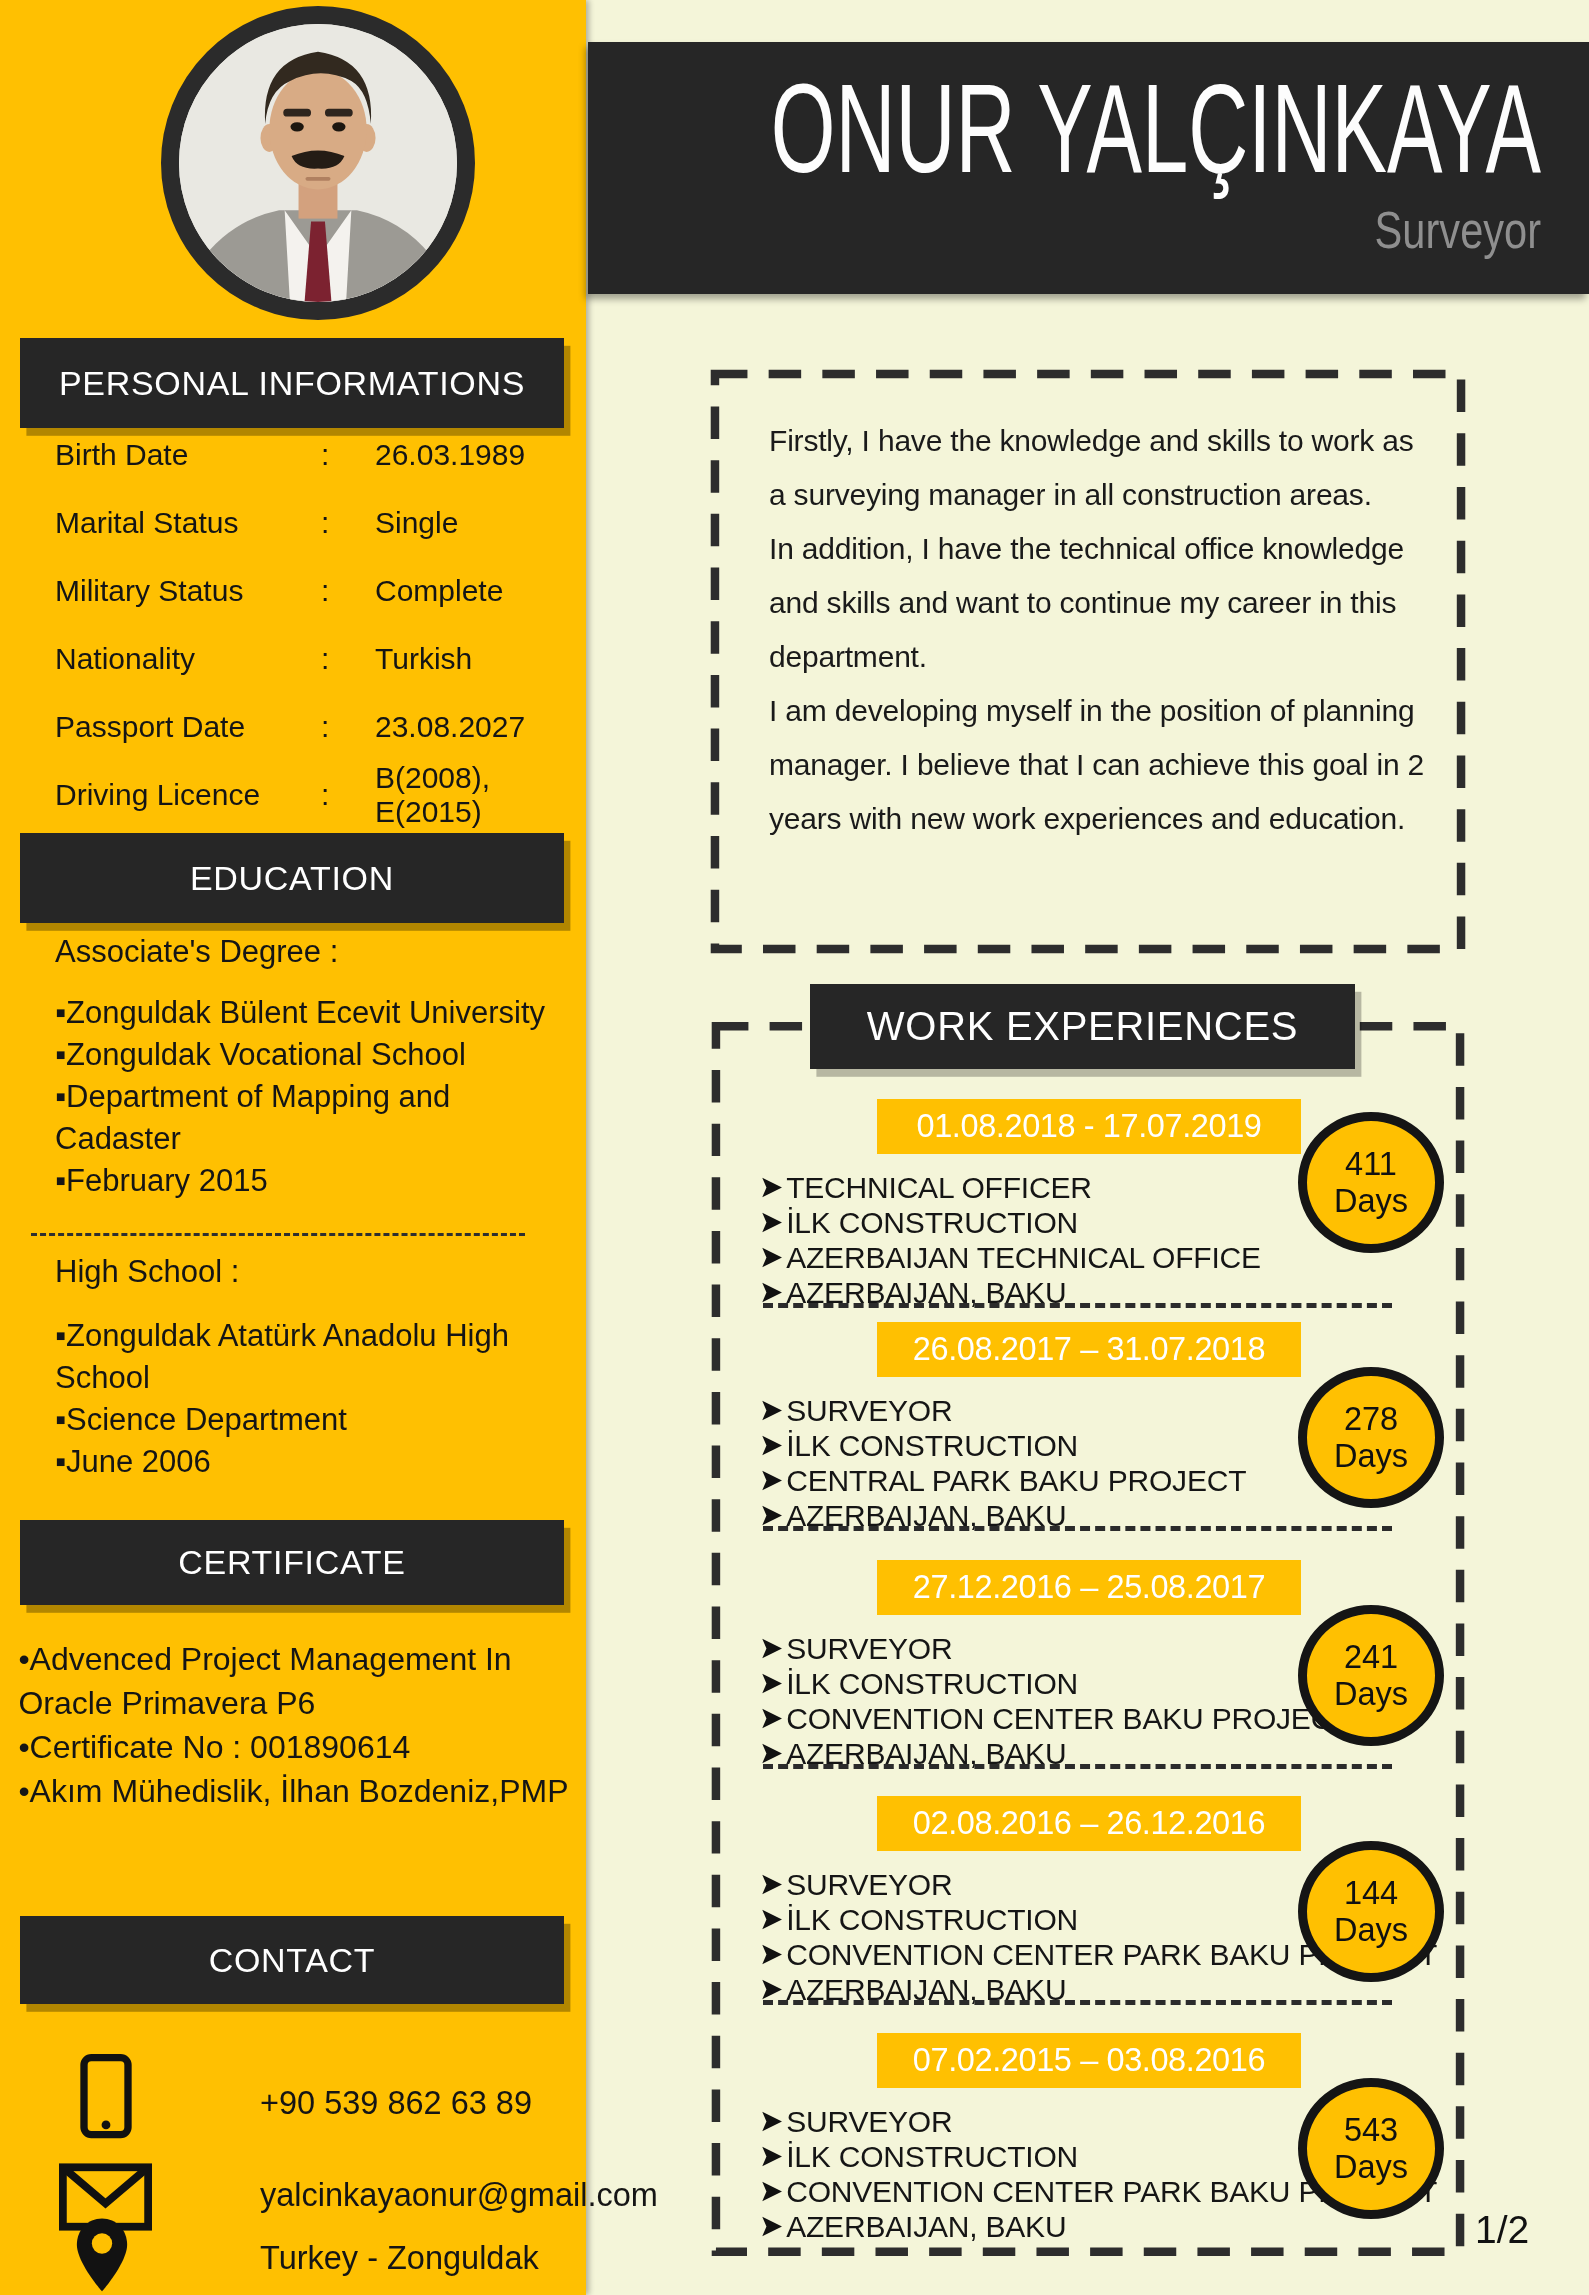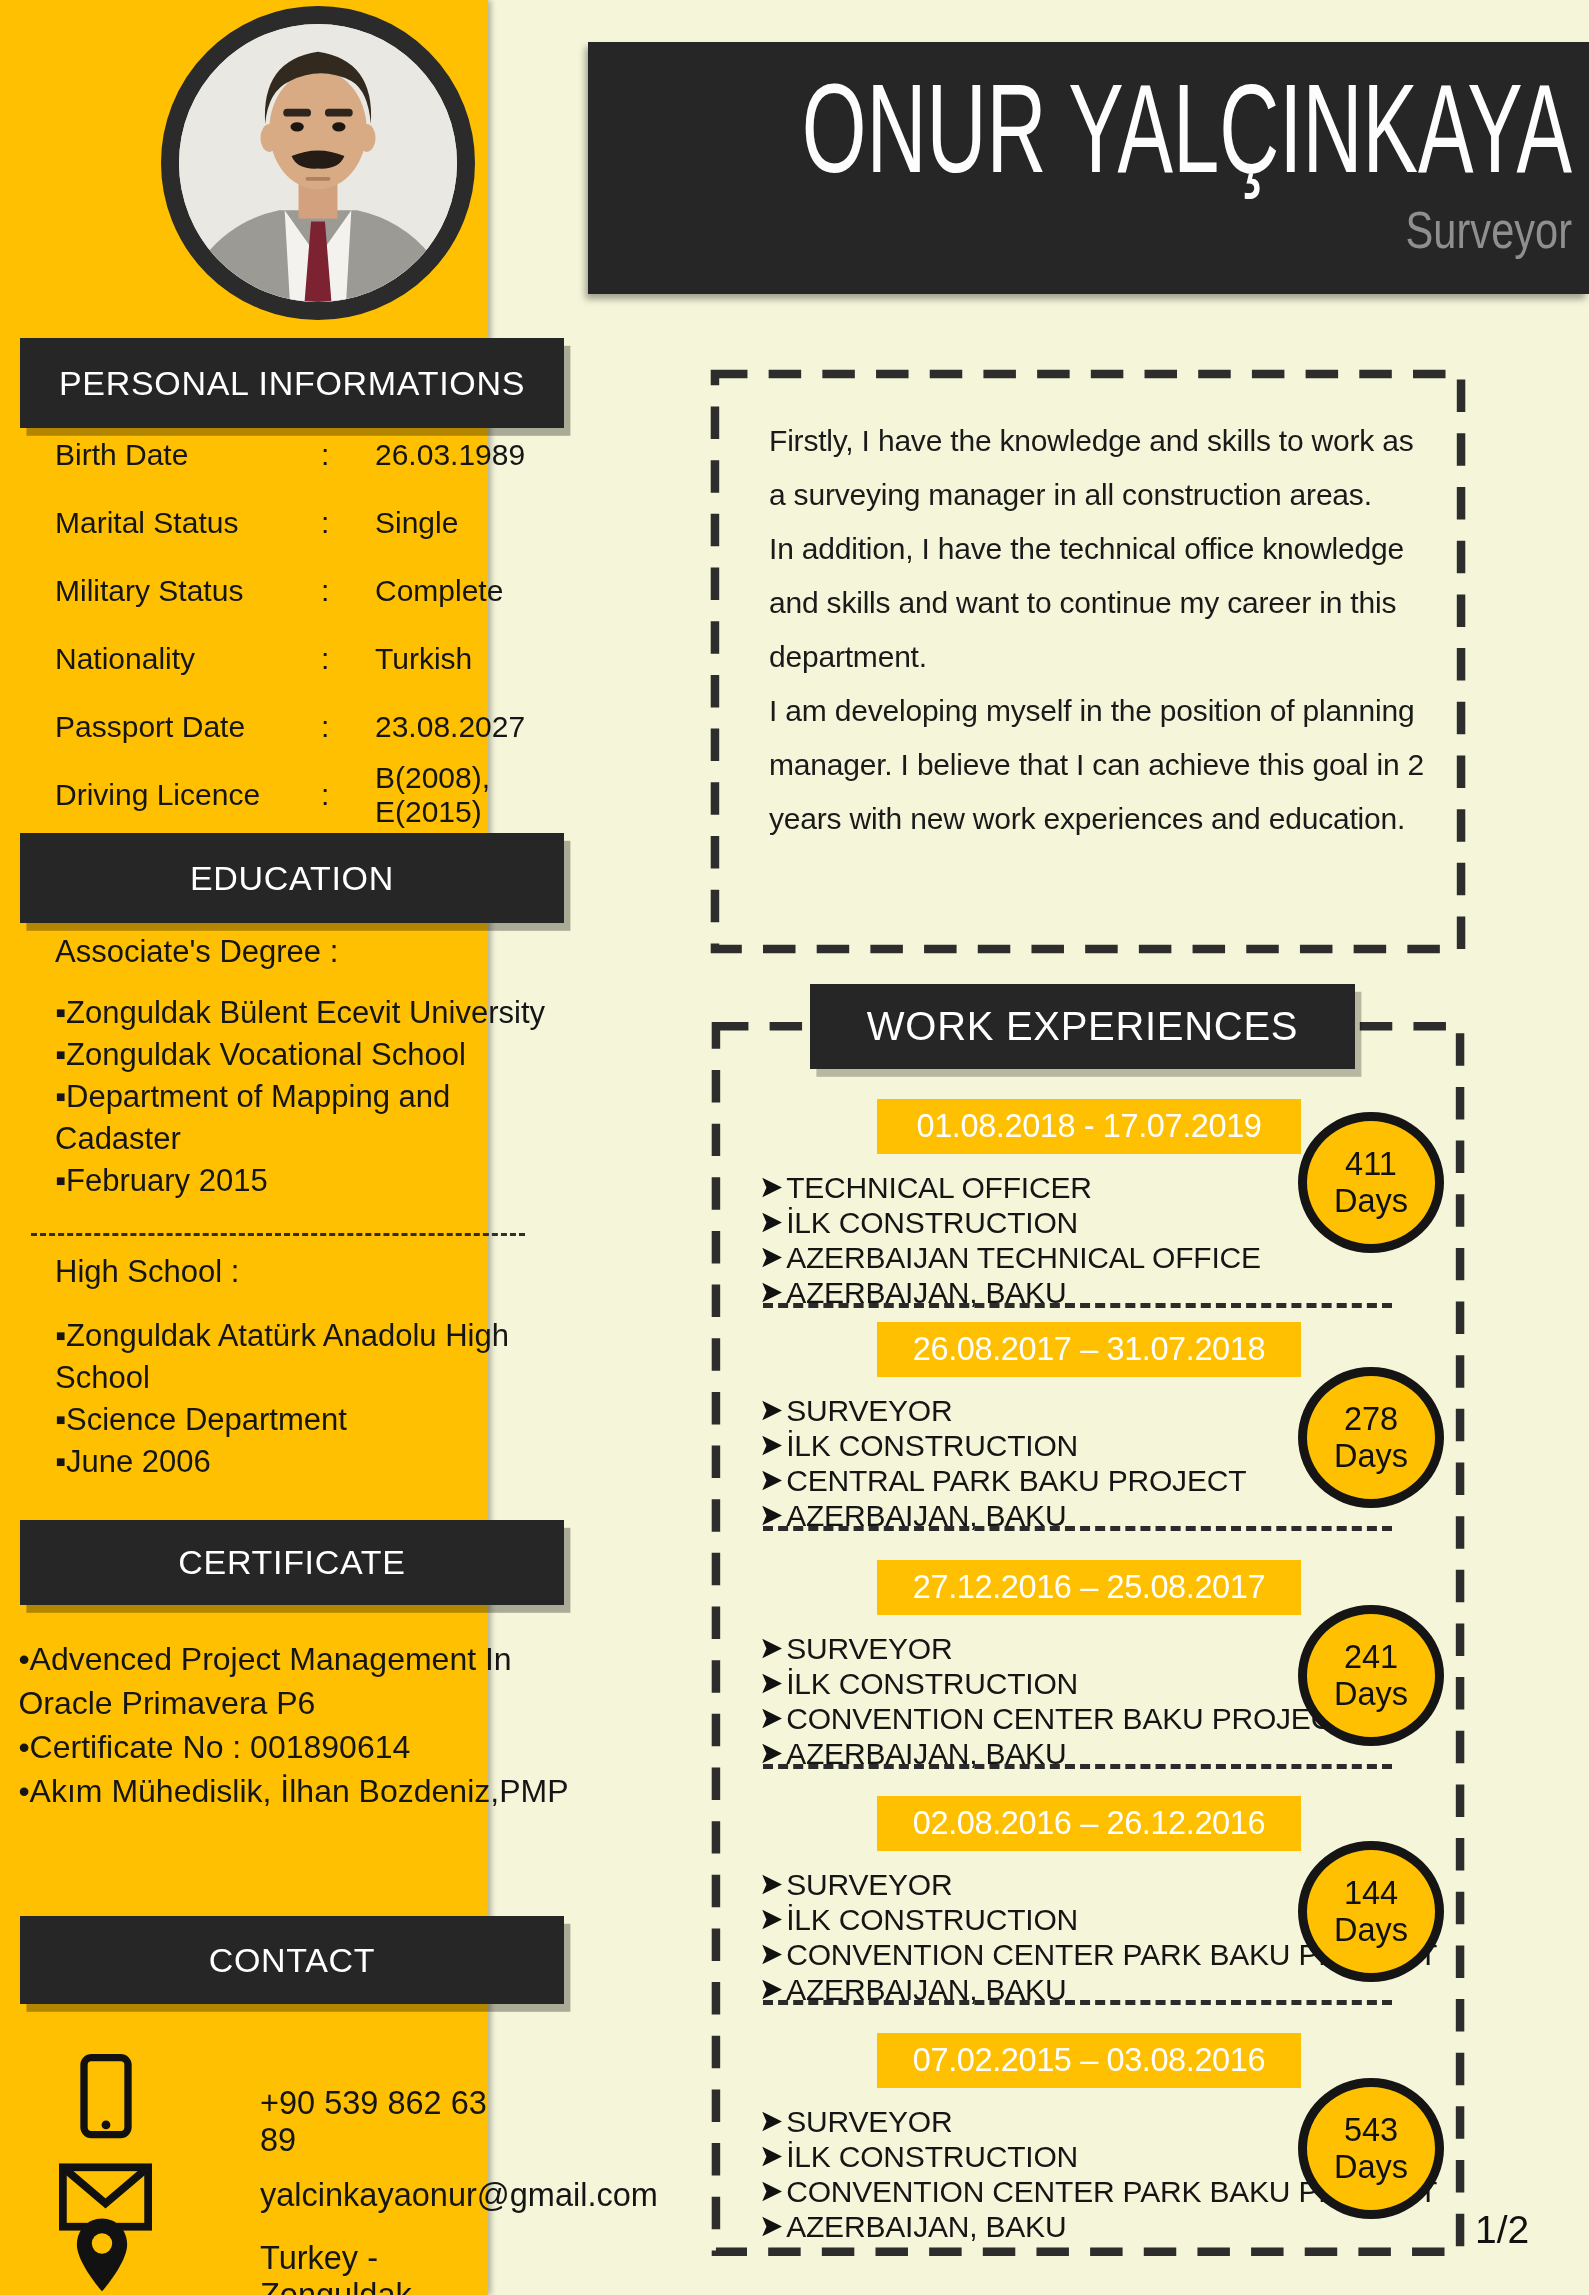--- a/index.html
+++ b/index.html
@@ -1,20 +1,20 @@
 <!DOCTYPE html>
 <html style="font-size:11.3px"><head>
 <meta charset="utf-8">
 <style>
   html,body{margin:0;padding:0;background:#888;}
   .page{position:relative;width:1589px;height:2295px;background:#F4F5D9;overflow:hidden;
         font-family:"Liberation Sans",sans-serif;color:#151515;}
 
   
-  .sidebar{position:absolute;left:0;top:0;width:488px;height:2295px;background:#FFC001;
+  .sidebar{position:absolute;left:0;top:0;width:586px;height:2295px;background:#FFC001;
            box-shadow:2.8px 0 5.7px rgba(0,0,0,.28);}
   .photo-ring{position:absolute;left:161px;top:5.7px;width:278px;height:278px;border:18.4px solid #2B2B2B;
               border-radius:50%;background:#E9E8E2;overflow:hidden;}
   .photo-ring svg{display:block;width:100%;height:100%;}
 
   .side-h{position:absolute;left:20px;width:544px;background:#262626;color:#fff;
           display:flex;align-items:center;justify-content:center;
           font-size:34px;letter-spacing:0.7px;box-shadow:6.4px 7.8px 0 rgba(0,0,0,.30);}
   .h-personal{top:338px;height:90px;}
   .h-education{top:833px;height:90px;}
@@ -41,21 +41,21 @@
   .ic-phone{left:79px;top:2054px;}
   .ic-mail{left:59px;top:2163px;}
   .ic-pin{left:73px;top:2216px;}
   .v-phone{top:2085px;}
   .v-mail{top:2177px;}
   .v-pin{top:2240px;}
 
   
   .name-bar{position:absolute;left:588px;top:42px;right:0;height:252px;background:#262626;
             display:flex;flex-direction:column;align-items:flex-end;justify-content:center;
-            padding-right:17px;box-sizing:border-box;box-shadow:-3.5px 5px 7px rgba(0,0,0,.35);}
+            padding-right:48px;box-sizing:border-box;box-shadow:-3.5px 5px 7px rgba(0,0,0,.35);}
   .name{color:#FDFDFD;font-size:126px;line-height:106px;white-space:nowrap;
         transform:scaleX(.66);transform-origin:right center;}
   .job{color:#8F8F8F;font-size:52px;margin-top:18.4px;white-space:nowrap;
        transform:scaleX(.80);transform-origin:right center;}
 
   .dash-box{position:absolute;}
   .dash-box svg.frame{position:absolute;left:0;top:0;}
   .objective{left:710px;top:369px;width:756px;height:585px;}
   .objective .obj-text{position:absolute;left:59px;top:45px;width:664px;
                        font-size:30px;line-height:54px;letter-spacing:-0.2px;color:#1A1A1A;}

